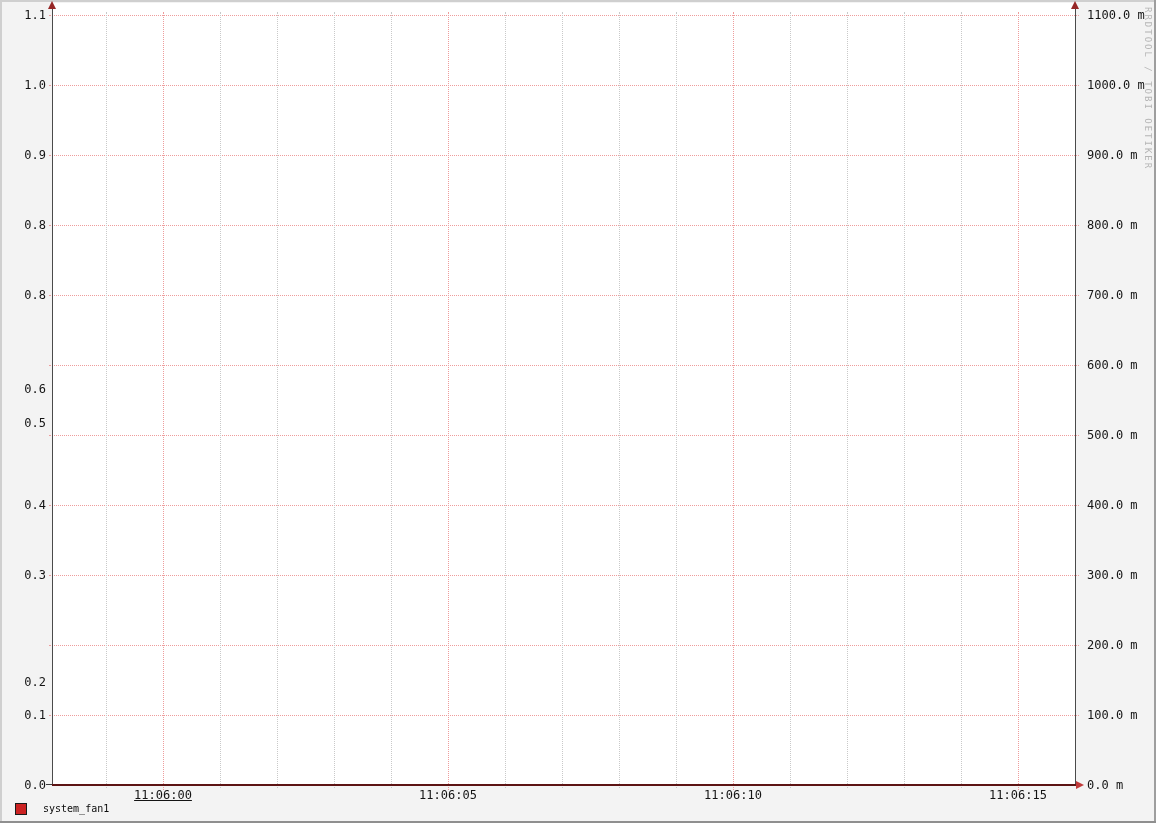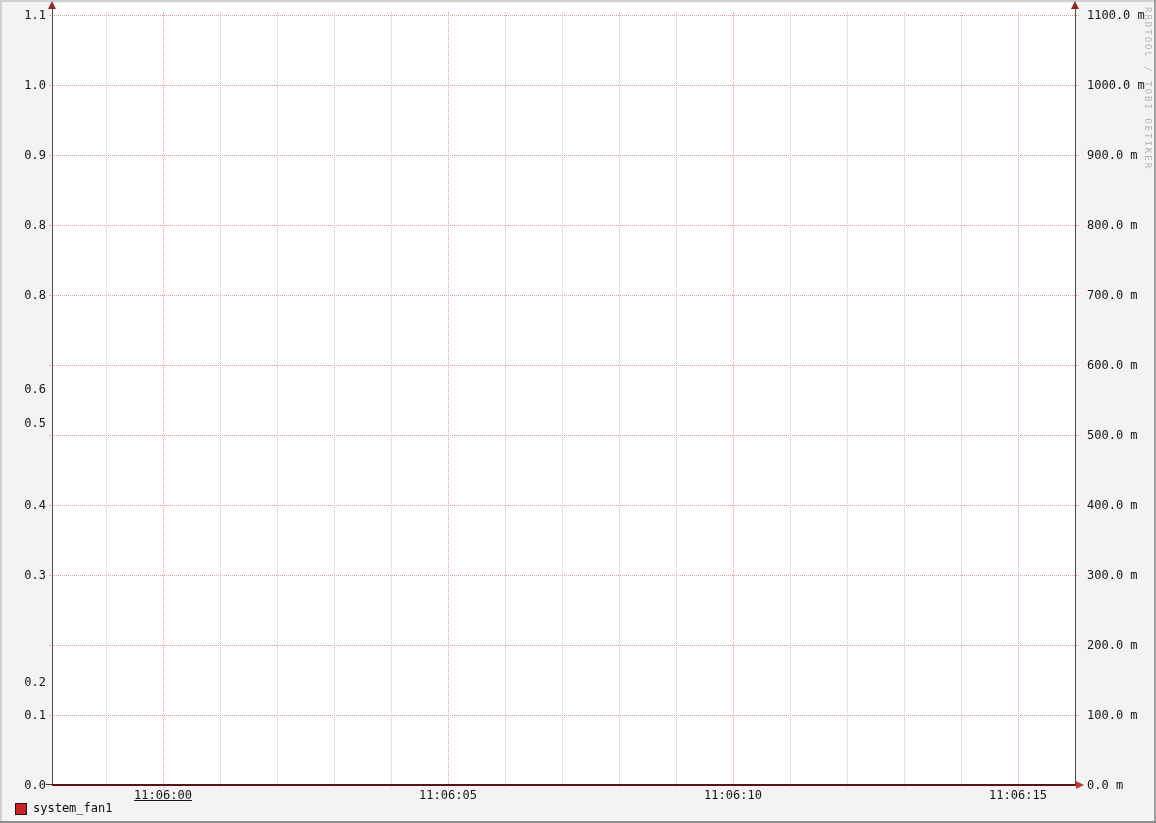--- a/index.html
+++ b/index.html
@@ -36,22 +36,22 @@
 
   .ylabel-left{position:absolute;left:0;width:46px;height:14px;line-height:14px;
     text-align:right;font-size:12px;color:#141414;white-space:pre;}
   .ylabel-right{position:absolute;left:1087px;width:80px;height:14px;line-height:14px;
     text-align:left;font-size:12px;color:#141414;white-space:pre;}
   .xlabel{position:absolute;top:788px;width:90px;height:14px;line-height:14px;
     text-align:center;font-size:12px;color:#141414;}
 
   .legend-swatch{position:absolute;left:15px;top:803px;width:10px;height:10px;
     background:#cb2222;border:1px solid #1a1a1a;}
-  .legend-label{position:absolute;left:33px;top:801px;height:15px;line-height:15px;
-    font-size:12px;color:#0a0a0a;}
+  .legend-label{position:absolute;left:43px;top:801px;height:15px;line-height:15px;
+    font-size:10px;color:#0a0a0a;}
 
   .watermark{position:absolute;right:3px;top:7px;
     writing-mode:vertical-rl;text-orientation:mixed;
     font-size:9px;letter-spacing:2px;color:#b5b5b5;}
 </style>
 </head>
 <body>
 
 <div class="rrd">
 

